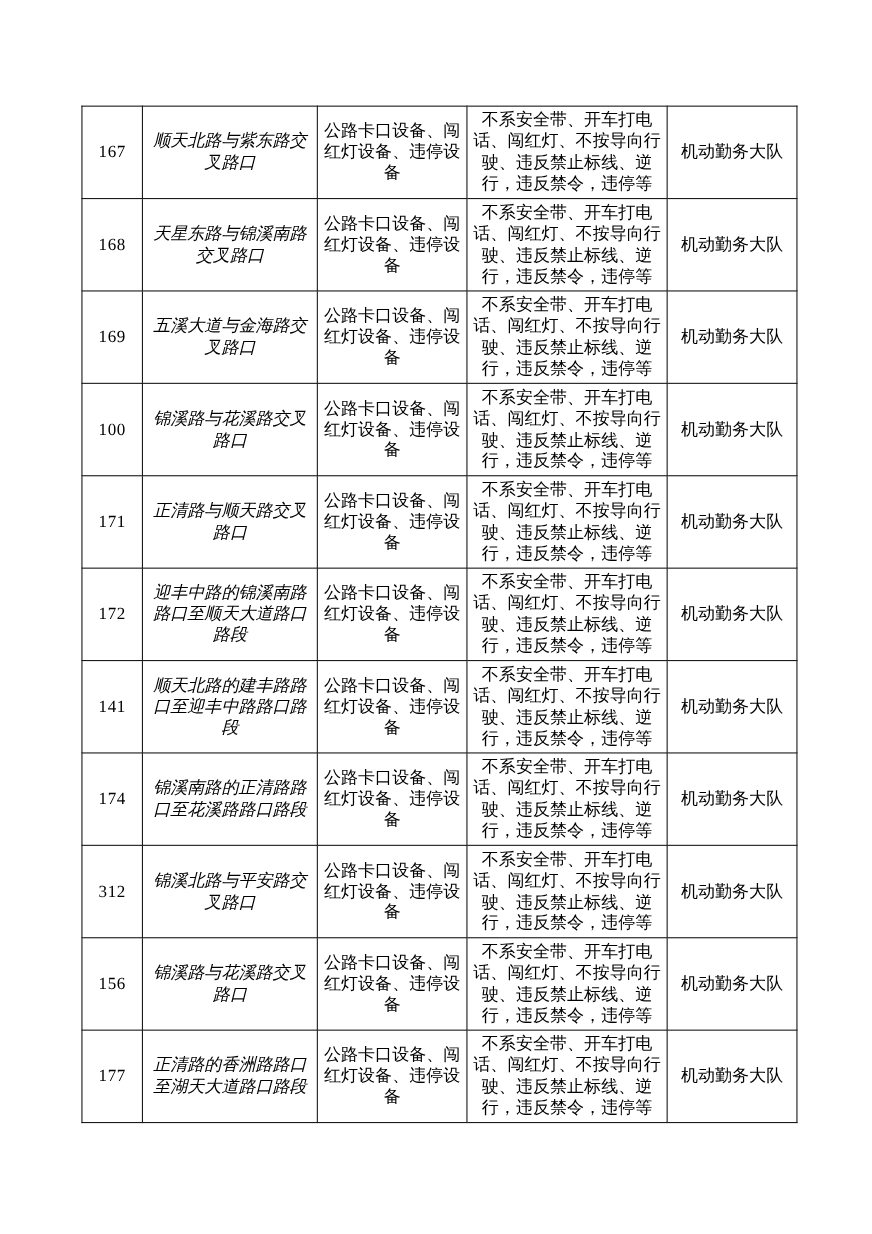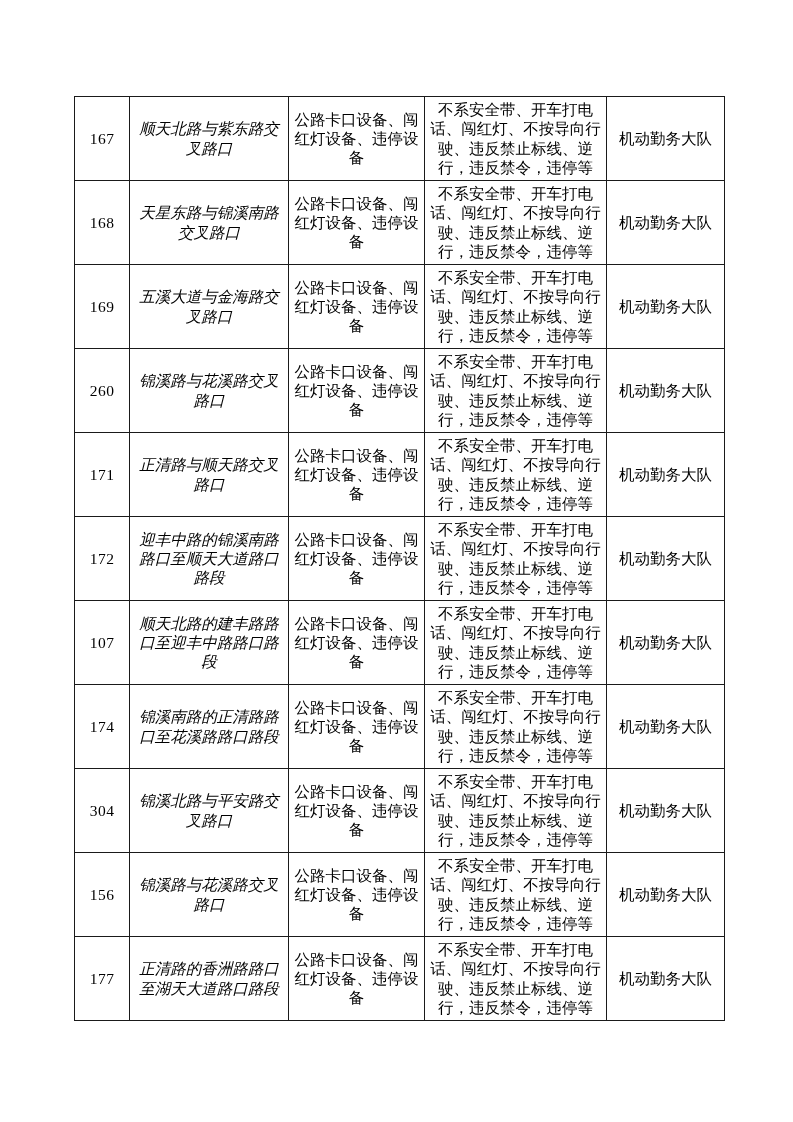--- a/index.html
+++ b/index.html
@@ -87,56 +87,56 @@
         <td class="cell-department">机动勤务大队</td>
       </tr>
       <tr>
         <td class="cell-no">169</td>
         <td class="cell-location">五溪大道与金海路交叉路口</td>
         <td class="cell-equipment">公路卡口设备、闯红灯设备、违停设备</td>
         <td class="cell-violations">不系安全带、开车打电话、闯红灯、不按导向行驶、违反禁止标线、逆行，违反禁令，违停等</td>
         <td class="cell-department">机动勤务大队</td>
       </tr>
       <tr>
-        <td class="cell-no">260</td>
+        <td class="cell-no">100</td>
         <td class="cell-location">锦溪路与花溪路交叉路口</td>
         <td class="cell-equipment">公路卡口设备、闯红灯设备、违停设备</td>
         <td class="cell-violations">不系安全带、开车打电话、闯红灯、不按导向行驶、违反禁止标线、逆行，违反禁令，违停等</td>
         <td class="cell-department">机动勤务大队</td>
       </tr>
       <tr>
         <td class="cell-no">171</td>
         <td class="cell-location">正清路与顺天路交叉路口</td>
         <td class="cell-equipment">公路卡口设备、闯红灯设备、违停设备</td>
         <td class="cell-violations">不系安全带、开车打电话、闯红灯、不按导向行驶、违反禁止标线、逆行，违反禁令，违停等</td>
         <td class="cell-department">机动勤务大队</td>
       </tr>
       <tr>
         <td class="cell-no">172</td>
         <td class="cell-location">迎丰中路的锦溪南路路口至顺天大道路口路段</td>
         <td class="cell-equipment">公路卡口设备、闯红灯设备、违停设备</td>
         <td class="cell-violations">不系安全带、开车打电话、闯红灯、不按导向行驶、违反禁止标线、逆行，违反禁令，违停等</td>
         <td class="cell-department">机动勤务大队</td>
       </tr>
       <tr>
-        <td class="cell-no">107</td>
+        <td class="cell-no">141</td>
         <td class="cell-location">顺天北路的建丰路路口至迎丰中路路口路段</td>
         <td class="cell-equipment">公路卡口设备、闯红灯设备、违停设备</td>
         <td class="cell-violations">不系安全带、开车打电话、闯红灯、不按导向行驶、违反禁止标线、逆行，违反禁令，违停等</td>
         <td class="cell-department">机动勤务大队</td>
       </tr>
       <tr>
         <td class="cell-no">174</td>
         <td class="cell-location">锦溪南路的正清路路口至花溪路路口路段</td>
         <td class="cell-equipment">公路卡口设备、闯红灯设备、违停设备</td>
         <td class="cell-violations">不系安全带、开车打电话、闯红灯、不按导向行驶、违反禁止标线、逆行，违反禁令，违停等</td>
         <td class="cell-department">机动勤务大队</td>
       </tr>
       <tr>
-        <td class="cell-no">304</td>
+        <td class="cell-no">312</td>
         <td class="cell-location">锦溪北路与平安路交叉路口</td>
         <td class="cell-equipment">公路卡口设备、闯红灯设备、违停设备</td>
         <td class="cell-violations">不系安全带、开车打电话、闯红灯、不按导向行驶、违反禁止标线、逆行，违反禁令，违停等</td>
         <td class="cell-department">机动勤务大队</td>
       </tr>
       <tr>
         <td class="cell-no">156</td>
         <td class="cell-location">锦溪路与花溪路交叉路口</td>
         <td class="cell-equipment">公路卡口设备、闯红灯设备、违停设备</td>
         <td class="cell-violations">不系安全带、开车打电话、闯红灯、不按导向行驶、违反禁止标线、逆行，违反禁令，违停等</td>

